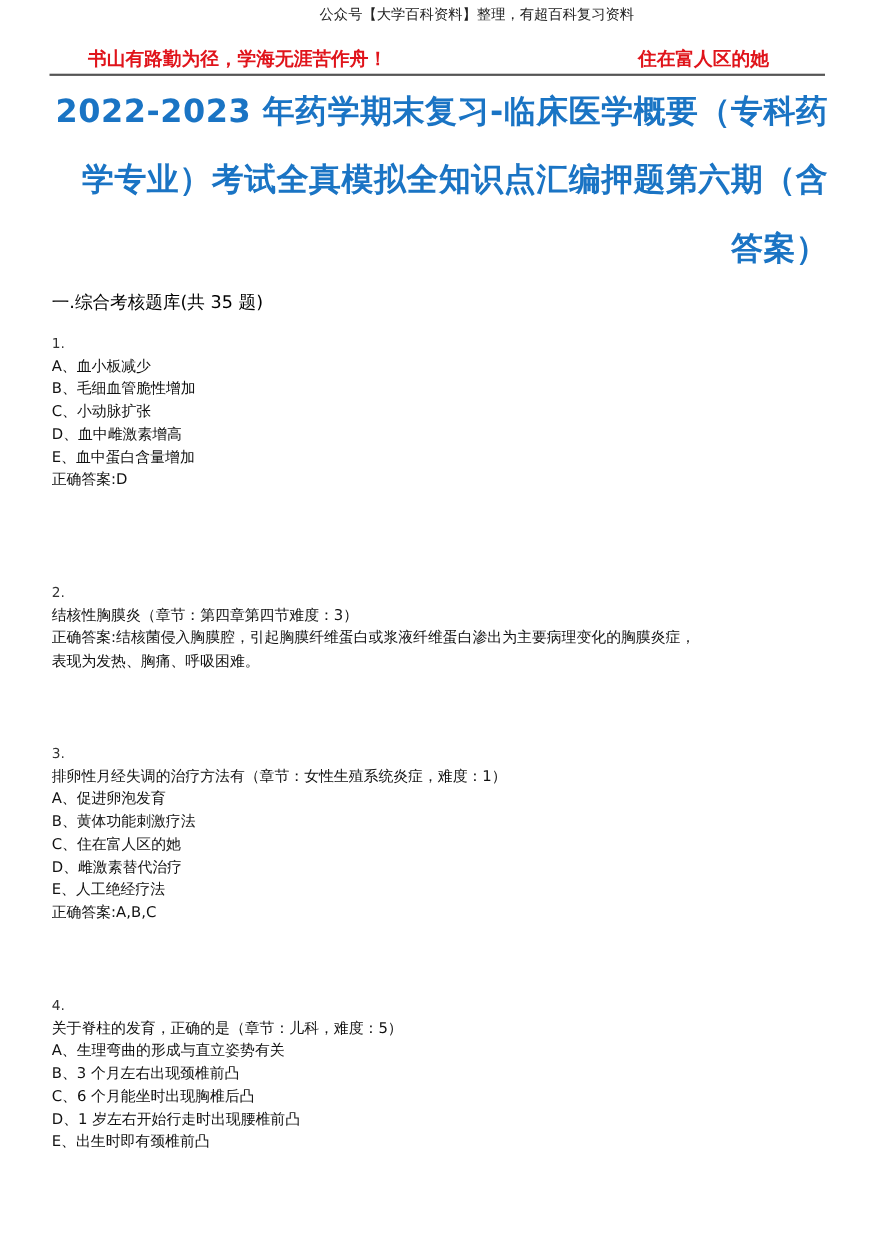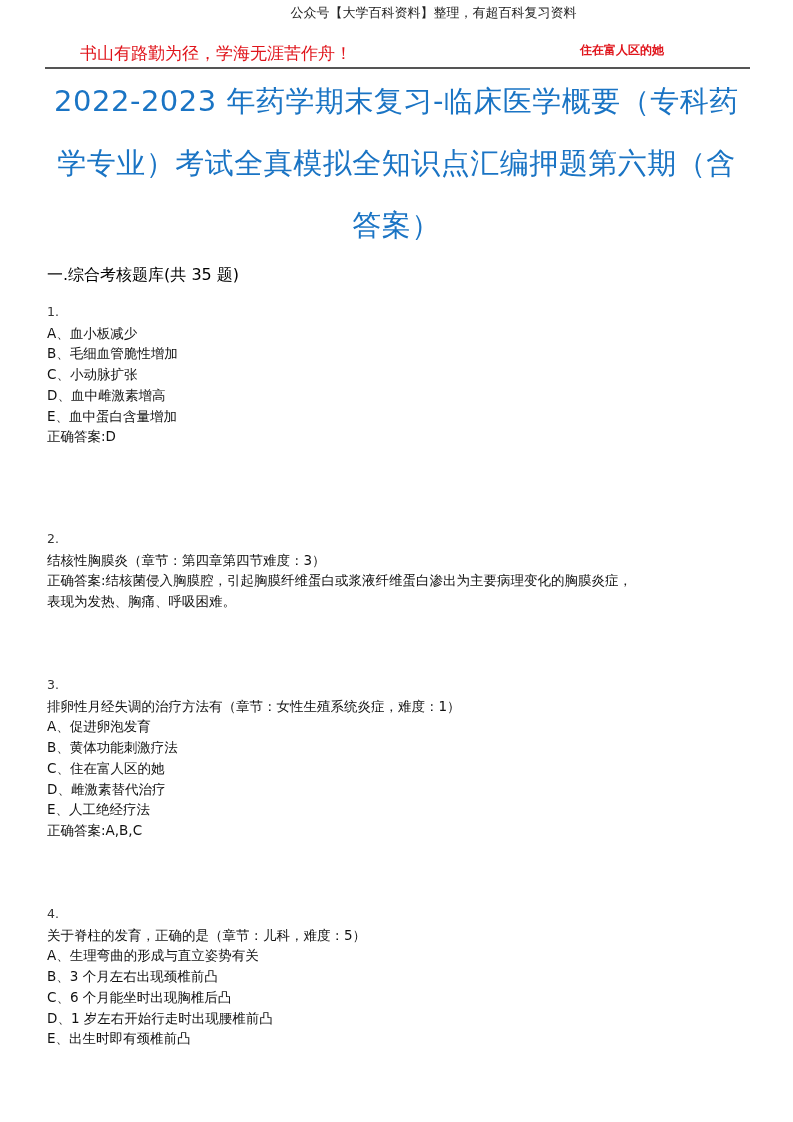--- a/index.html
+++ b/index.html
@@ -25,48 +25,48 @@
       font-size: 13px;
       color: #222;
       letter-spacing: 0px;
       padding-left: 37px;
     }
     .slogan-left {
       position: absolute;
       top: 42px;
       left: 80px;
       font-size: 17px;
-      font-weight: normal;
+      font-weight: bold;
       color: #e0141b;
       letter-spacing: 0px;
     }
     .slogan-right {
       position: absolute;
       top: 42px;
       left: 580px;
-      font-size: 12px;
+      font-size: 17px;
       font-weight: bold;
       color: #e0141b;
     }
     .header-rule {
       position: absolute;
       top: 67px;
       left: 45px;
       width: 705px;
       height: 2px;
       background: #555;
     }
     .doc-title {
       position: absolute;
       top: 70px;
       left: 40px;
       width: 713px;
-      text-align: center;
+      text-align: right;
       font-size: 29px;
-      font-weight: normal;
+      font-weight: bold;
       color: #1a74c4;
       line-height: 62px;
       letter-spacing: 0.5px;
     }
     .section-heading {
       position: absolute;
       top: 265px;
       left: 47px;
       font-size: 16px;
       font-weight: normal;

